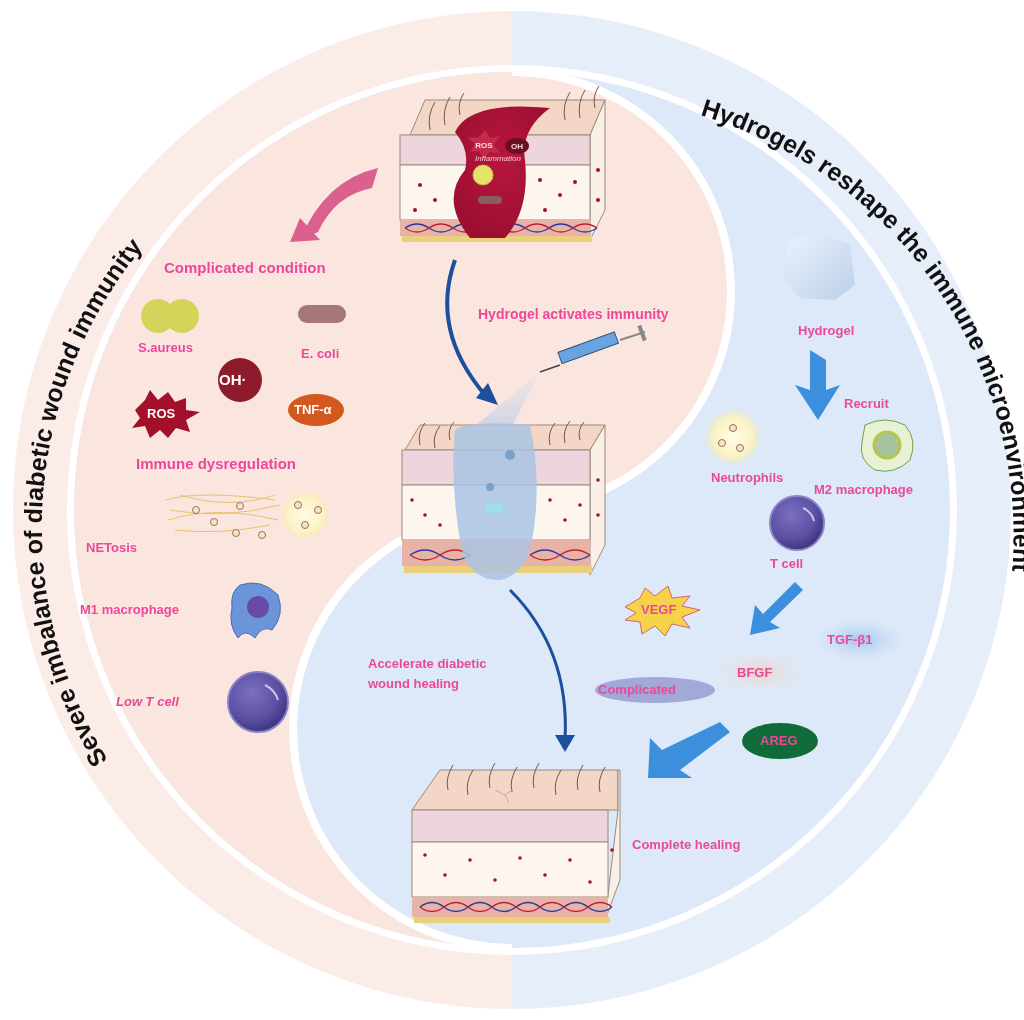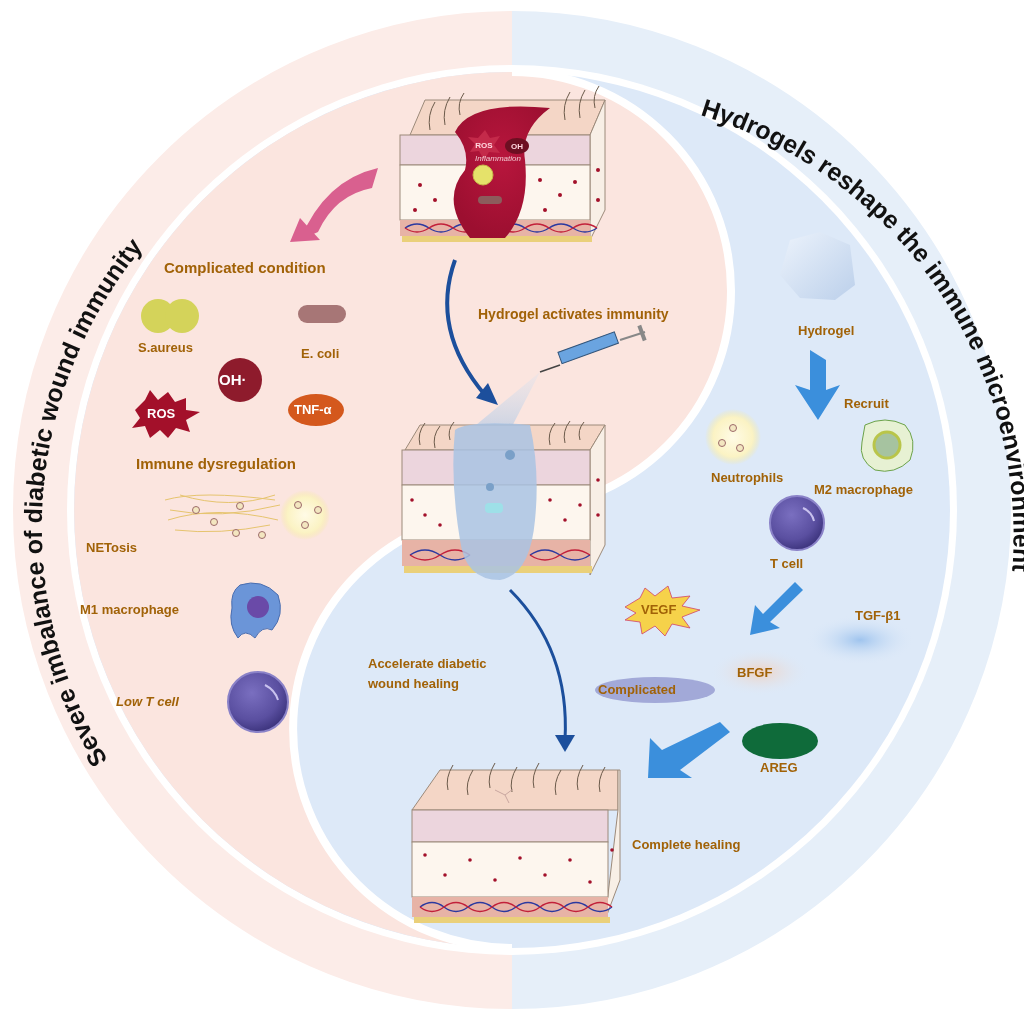--- a/index.html
+++ b/index.html
@@ -1,19 +1,19 @@
 <!DOCTYPE html>
 <html><head>
 <meta charset="utf-8">
 <style>
   html, body { margin:0; padding:0; background:#ffffff; }
   body { width:1024px; height:1020px; position:relative; overflow:hidden;
          font-family:"Liberation Sans", sans-serif; }
   #stage { position:absolute; left:0; top:0; width:1024px; height:1020px; }
-  .lbl { position:absolute; font-weight:bold; color:#a16207; white-space:nowrap;
+  .lbl { position:absolute; font-weight:bold; color:#ec4899; white-space:nowrap;
          font-family:"Liberation Sans", sans-serif; }
   .f15 { font-size:15px; }
   .f14 { font-size:14px; }
   .f13 { font-size:13px; }
 </style>
 </head>
 <body>
 
 <div id="stage">
 <svg width="1024" height="1020" viewBox="0 0 1024 1020" xmlns="http://www.w3.org/2000/svg">
@@ -298,17 +298,17 @@
 <div class="lbl f13" style="left:368px;top:656px;">Accelerate diabetic</div>
 <div class="lbl f13" style="left:368px;top:676px;">wound healing</div>
 <div class="lbl f13" style="left:632px;top:837px;">Complete healing</div>
 
 <div class="lbl f13" style="left:798px;top:323px;">Hydrogel</div>
 <div class="lbl f13" style="left:844px;top:372px;margin-top:24px;">Recruit</div>
 <div class="lbl f13" style="left:690px;top:470px;padding-left:21px;">Neutrophils</div>
 <div class="lbl f13" style="left:814px;top:482px;">M2 macrophage</div>
 <div class="lbl f13" style="left:770px;top:556px;text-align:center;">T cell</div>
 <div class="lbl f13" style="left:641px;top:602px;">VEGF</div>
-<div class="lbl f13" style="left:827px;top:608px;margin-left:28px;">TGF-β1</div>
+<div class="lbl f13" style="left:827px;top:632px;">TGF-β1</div>
 <div class="lbl f13" style="left:737px;top:665px;">BFGF</div>
 <div class="lbl f13" style="left:598px;top:682px;">Complicated</div>
-<div class="lbl f13" style="left:760px;top:760px;">AREG</div>
+<div class="lbl f13" style="left:760px;top:733px;">AREG</div>
 </div>
 
 </body></html>

